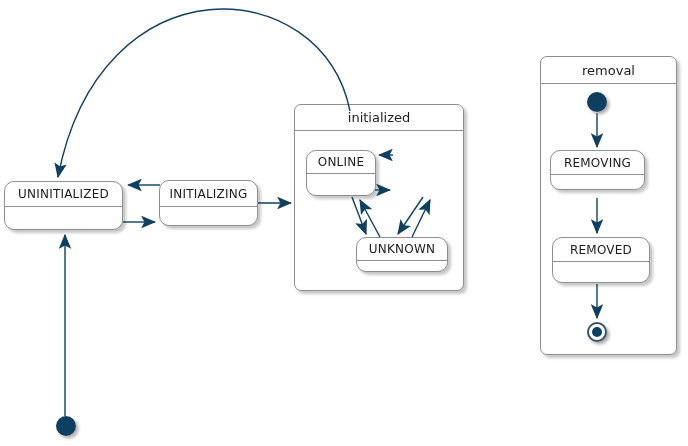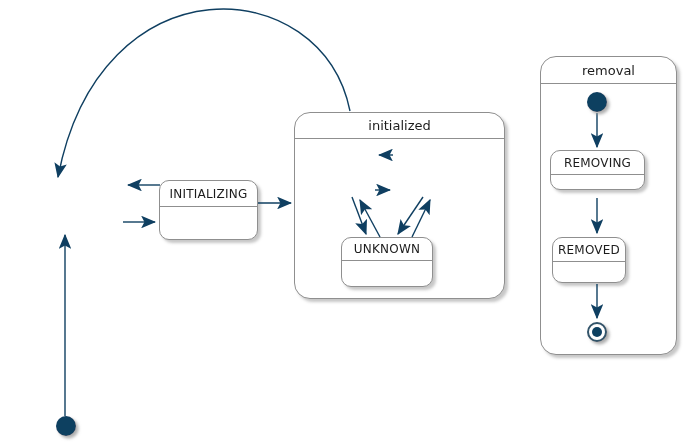--- a/index.html
+++ b/index.html
@@ -20,68 +20,74 @@
     border-radius:10px;box-shadow:3px 3px 3px rgba(130,130,130,.45);
     box-sizing:border-box;
   }
   .state .label{
     display:flex;align-items:center;justify-content:center;
     border-bottom:1px solid var(--border);
     font-size:12px;white-space:nowrap;letter-spacing:.2px;
   }
   .composite{
     position:absolute;background:var(--fill);border:1.4px solid var(--border);
-    border-radius:16px;box-shadow:3px 3px 3px rgba(130,130,130,.45);
+    border-radius:7px;box-shadow:3px 3px 3px rgba(130,130,130,.45);
     box-sizing:border-box;
   }
   .composite .ctitle{
     display:flex;align-items:center;justify-content:center;
     border-bottom:1px solid var(--border);
     font-size:13px;
   }
   
   #uninitialized{left:4px;top:181px;width:119px;height:49px}
   #uninitialized .label{height:24px}
-  #initializing{left:159px;top:180px;width:99px;height:60px}
+  #initializing{left:159px;top:180px;width:99px;height:46px}
   #initializing .label{height:25px}
   #online{left:306px;top:150px;width:70px;height:46px}
   #online .label{height:22px}
   #offline{left:393px;top:150px;width:77px;height:46px}
   #offline .label{height:22px}
-  #unknown{left:341px;top:237px;width:92px;height:50px}
+  #unknown{left:356px;top:237px;width:92px;height:35px}
   #unknown .label{height:22px}
   #removing{left:550px;top:150px;width:95px;height:40px}
   #removing .label{height:23px}
-  #removed{left:552px;top:237px;width:74px;height:46px}
+  #removed{left:552px;top:237px;width:98px;height:46px}
   #removed .label{height:23px}
-  #comp-initialized{left:294px;top:112px;width:211px;height:187px}
+  #comp-initialized{left:294px;top:104px;width:170px;height:187px}
   #comp-initialized .ctitle{height:25px}
   #comp-removal{left:540px;top:56px;width:137px;height:299px}
   #comp-removal .ctitle{height:26px}
   svg.edges{position:absolute;left:0;top:0;width:688px;height:446px;pointer-events:none;z-index:5}
   .edge{stroke:var(--arrow);stroke-width:1.4;fill:none}
 </style>
 </head>
 <body>
 
 <div class="canvas">
 
   <div class="composite" id="comp-initialized">
     <div class="ctitle">initialized</div>
   </div>
 
   <div class="composite" id="comp-removal">
     <div class="ctitle">removal</div>
   </div>
 
+  <div class="state" id="uninitialized">
+    <div class="label">UNINITIALIZED</div>
+  </div>
 
   <div class="state" id="initializing">
     <div class="label">INITIALIZING</div>
   </div>
 
+  <div class="state" id="online">
+    <div class="label">ONLINE</div>
+  </div>
 
 
   <div class="state" id="unknown">
     <div class="label">UNKNOWN</div>
   </div>
 
   <div class="state" id="removing">
     <div class="label">REMOVING</div>
   </div>
 

